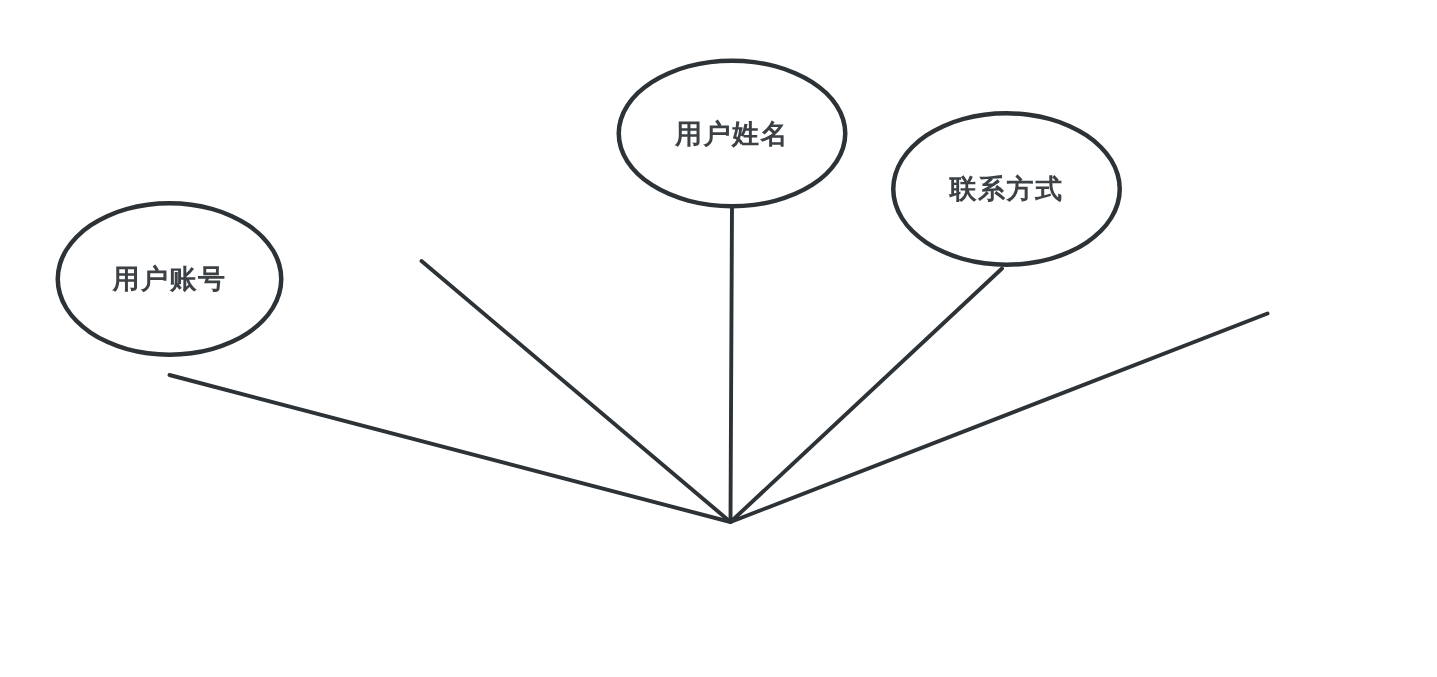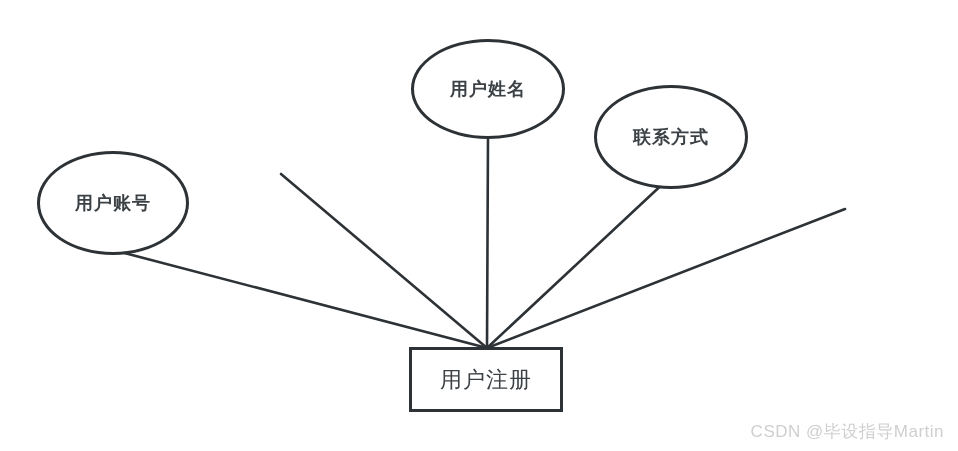--- a/index.html
+++ b/index.html
@@ -55,24 +55,24 @@
     border: 3px solid var(--stroke-color);
     display: flex;
     align-items: center;
     justify-content: center;
   }
   .entity-rect span {
     font-size: 22px;
     letter-spacing: 1px;
   }
   
-  .e-user-account    { left: 37px;  top: 151px; width: 152px; height: 104px; }
+  .e-user-account    { left: 37px;  top: 134px; width: 152px; height: 104px; }
   .e-password        { left: 203px; top: 72px;  width: 154px; height: 106px; }
   .e-user-name       { left: 411px; top: 39px;  width: 154px; height: 100px; }
-  .e-contact         { left: 594px; top: 85px;  width: 154px; height: 104px; }
+  .e-contact         { left: 594px; top: 74px;  width: 154px; height: 104px; }
   .e-confirm-password{ left: 770px; top: 103px; width: 154px; height: 110px; }
   .watermark {
     position: absolute;
     right: 14px; bottom: 8px;
     color: var(--watermark-color);
     font-size: 17px;
     letter-spacing: 0.5px;
     user-select: none;
   }
 </style>
@@ -96,19 +96,15 @@
 
   <div class="attr-ellipse e-user-name">
     <span>用户姓名</span>
   </div>
 
   <div class="attr-ellipse e-contact">
     <span>联系方式</span>
   </div>
 
 
-  <div class="entity-rect">
-    <span>用户注册</span>
-  </div>
 
-  <div class="watermark">CSDN @毕设指导Martin</div>
 
 </div>
 
 </body></html>

